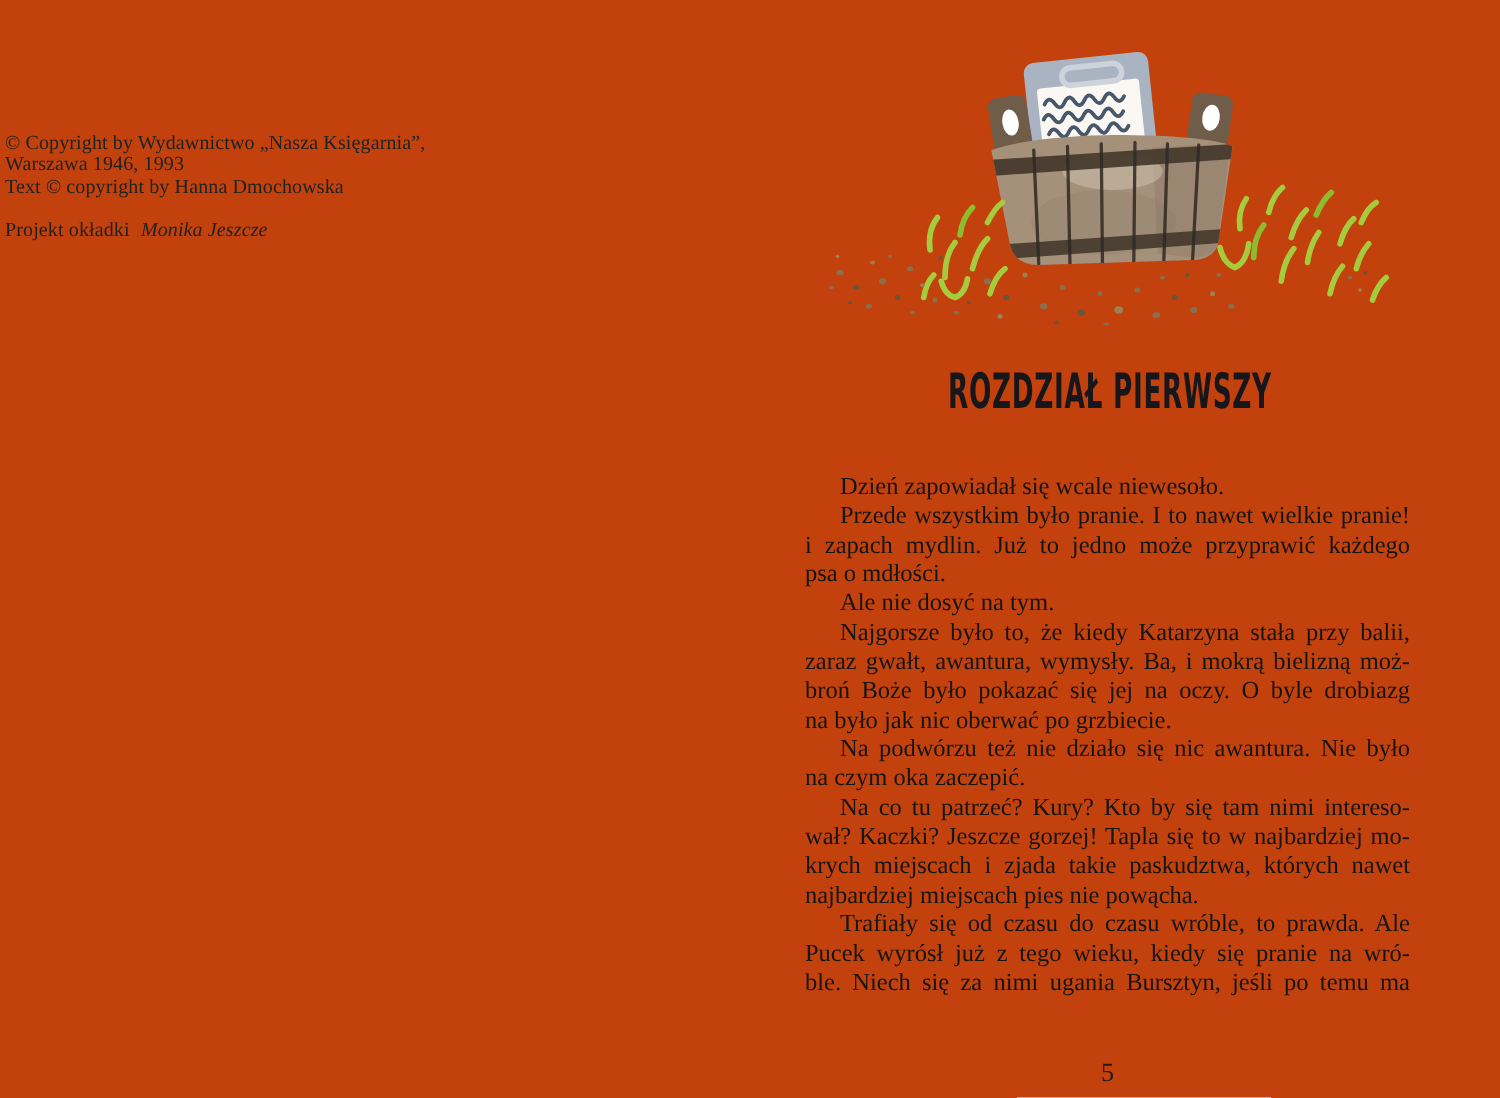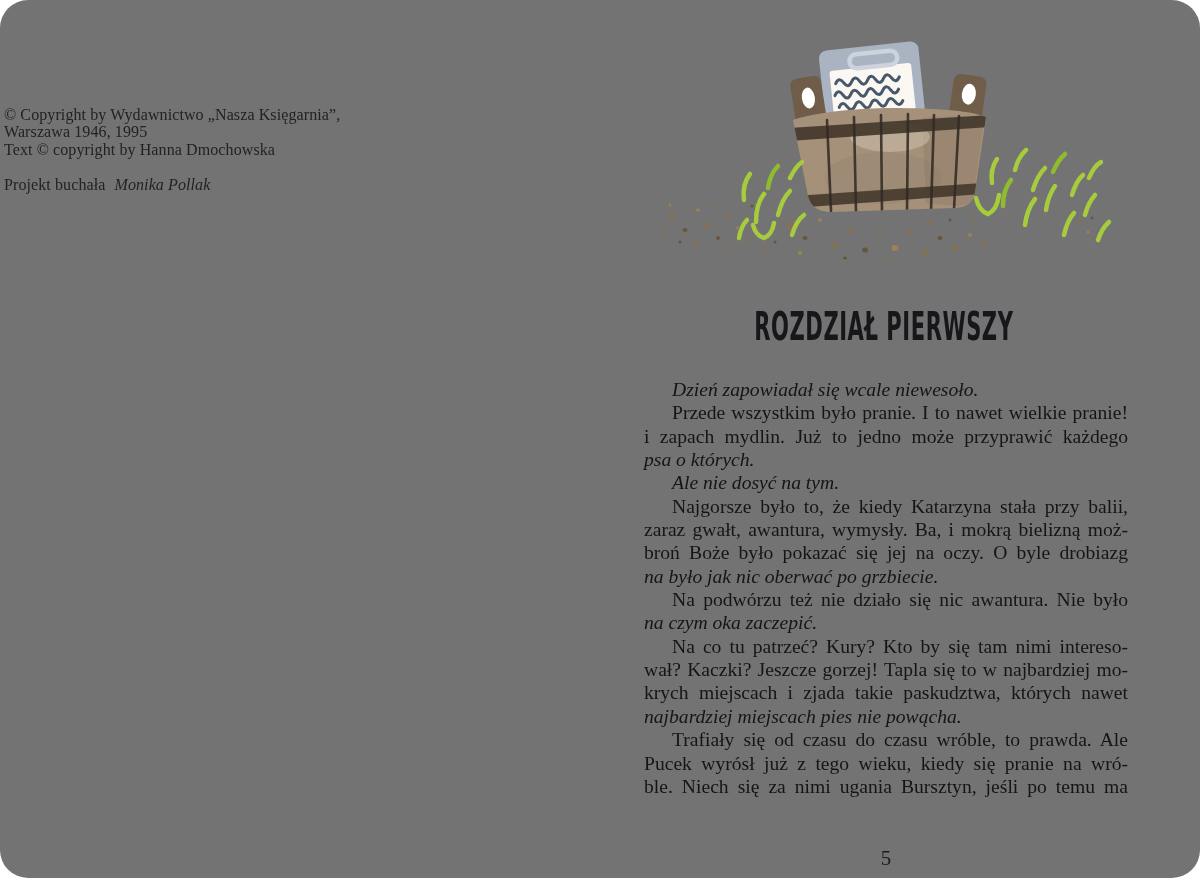--- a/index.html
+++ b/index.html
@@ -1,18 +1,18 @@
 <!DOCTYPE html>
 <html style="--tub: #a5907a; --tub_shade: #8d7a66; --tub_light: #cdbfab; --tub_band: #473b2e; --stave: #332b24; --handle: #6f5d49; --washboard_frame: #aab3c2; --washboard_panel: #fbf8f3; --washboard_slot: #ccd3dc; --wave: #47586a; --grass: #a6cb3d; --grass_dark: #8fbb2f; --dirt: #8a6f4e; --dirt_dark: #67563c; --dirt_light: #9d8156;"><head>
 <meta charset="utf-8">
 <style>
   html,body{margin:0;padding:0;background:#ffffff;}
   .page{
-    position:relative;width:1200px;height:878px;background:#737373;overflow:hidden;
-    font-family:"Liberation Serif", serif;color:#1c1c1c;border-radius:28px;
+    position:relative;width:1200px;height:878px;background:#c2410c;overflow:hidden;
+    font-family:"Liberation Serif", serif;color:#1c1c1c;
   }
 
   
   .copyright{
     position:absolute;left:4px;top:106px;
     font-size:16px;line-height:17.4px;letter-spacing:.1px;color:#222;
   }
   .credit{margin-top:17.4px;}
   .credit .name{font-style:italic;margin-left:9px;}
 
@@ -29,55 +29,55 @@
   .c-band{fill:var(--tub_band,#473b2e);}
   .c-stave{stroke:var(--stave,#332b24);stroke-width:2.6;stroke-linecap:round;opacity:.88;}
   .c-grass{stroke:var(--grass,#a6cb3d);stroke-width:4.5;fill:none;stroke-linecap:round;}
   .c-grassd{stroke:var(--grass_dark,#8fbb2f);}
   .c-dirt{fill:var(--dirt,#8a6f4e);}
   .c-dirt2{fill:var(--dirt_dark,#67563c);}
   .c-dirt3{fill:var(--dirt_light,#9d8156);}
 
   
   .chapter-title{
-    position:absolute;left:644px;top:304px;width:484px;height:44px;
-    display:flex;align-items:center;justify-content:flex-start;
+    position:absolute;left:644px;top:291px;width:484px;height:44px;
+    display:flex;align-items:center;justify-content:flex-end;
   }
   .chapter-title span{
     font-family:"DejaVu Sans", sans-serif;font-weight:700;font-size:39px;
     letter-spacing:1px;transform:scaleX(.54);transform-origin:center;
     color:#17171b;white-space:nowrap;
   }
 
   
   .body-text{
     position:absolute;left:644px;top:378px;width:484px;
     font-size:19.6px;line-height:23.35px;color:#151515;
   }
   .line{width:100%;}
   .jl{text-align:justify;text-align-last:justify;}
-  .ll{text-align:left;text-align-last:left;font-style:italic;}
+  .ll{text-align:left;text-align-last:left;}
   .ind{text-indent:28px;}
 
   .page-number{
     position:absolute;left:644px;top:846px;width:484px;
     text-align:center;font-size:21px;color:#1c1c1c;
   }
 </style>
 </head>
 <body>
 
 <div class="page">
 
   <div class="copyright">
     <div>© Copyright by Wydawnictwo „Nasza Księgarnia”,</div>
-    <div>Warszawa 1946, 1995</div>
+    <div>Warszawa 1946, 1993</div>
     <div>Text © copyright by Hanna Dmochowska</div>
     <div class="credit">
-      <span>Projekt buchała</span><span class="name">Monika Pollak</span>
+      <span>Projekt okładki</span><span class="name">Monika Jeszcze</span>
     </div>
   </div>
 
   <svg class="illu" viewBox="0 0 480 250" aria-hidden="true">
     <defs>
       <clipPath id="tubclip">
         <path d="M153,110 C175,102 220,98 252,98 C296,98 333,101 346,107 L335,182 Q333,197 315,198 L191,202 Q172,202 168,186 Z"></path>
       </clipPath>
     </defs>
 
@@ -186,21 +186,21 @@
   </svg>
 
   <div class="chapter-title">
     <span>ROZDZIAŁ PIERWSZY</span>
   </div>
 
   <div class="body-text">
       <div class="line ll ind">Dzień zapowiadał się wcale niewesoło.</div>
       <div class="line jl ind">Przede wszystkim było pranie. I to nawet wielkie pranie!</div>
       <div class="line jl">i zapach mydlin. Już to jedno może przyprawić każdego</div>
-      <div class="line ll">psa o których.</div>
+      <div class="line ll">psa o mdłości.</div>
       <div class="line ll ind">Ale nie dosyć na tym.</div>
       <div class="line jl ind">Najgorsze było to, że kiedy Katarzyna stała przy balii,</div>
       <div class="line jl">zaraz gwałt, awantura, wymysły. Ba, i mokrą bielizną moż-</div>
       <div class="line jl">broń Boże było pokazać się jej na oczy. O byle drobiazg</div>
       <div class="line ll">na było jak nic oberwać po grzbiecie.</div>
       <div class="line jl ind">Na podwórzu też nie działo się nic awantura. Nie było</div>
       <div class="line ll">na czym oka zaczepić.</div>
       <div class="line jl ind">Na co tu patrzeć? Kury? Kto by się tam nimi intereso-</div>
       <div class="line jl">wał? Kaczki? Jeszcze gorzej! Tapla się to w najbardziej mo-</div>
       <div class="line jl">krych miejscach i zjada takie paskudztwa, których nawet</div>

